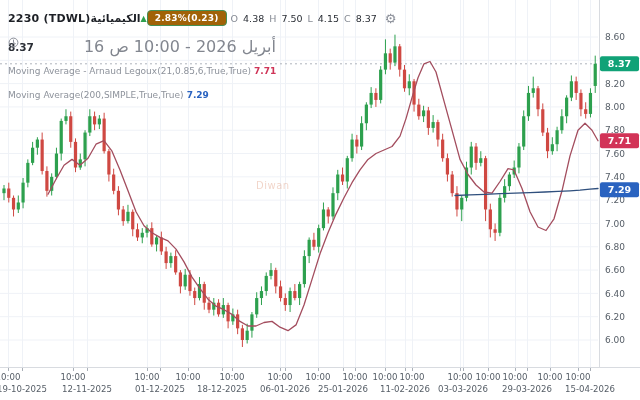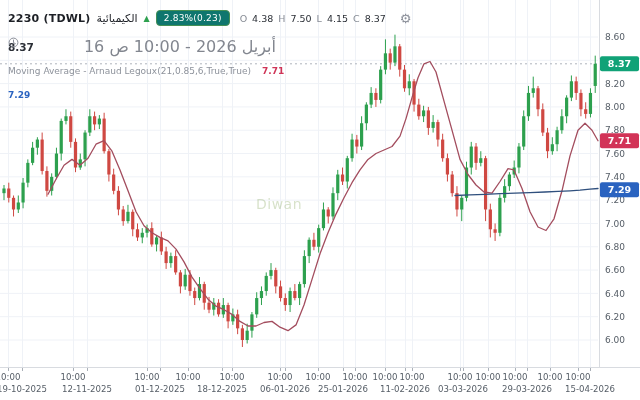--- a/index.html
+++ b/index.html
@@ -2,44 +2,44 @@
 <html><head>
 <meta charset="utf-8">
 <style>
   html,body{margin:0;padding:0;background:#e9e9e9;}
   .root{
     position:relative;width:640px;height:400px;overflow:hidden;background:#ffffff;
     font-family:"DejaVu Sans",sans-serif;color:#22262e;
   }
   .root svg{position:absolute;left:0;top:0;}
   .overlay{position:absolute;left:8px;display:flex;align-items:center;z-index:5;}
-  .row1{top:10px;gap:6px;font-size:11px;}
+  .row1{top:10px;font-size:11px;}
   .sym{font-weight:bold;color:#1d2026;letter-spacing:.2px;}
-  .arname{font-weight:normal;color:#1d2026;}
+  .arname{font-weight:bold;color:#1d2026;}
   .tri{color:#2da04e;font-size:8px;line-height:1;margin-top:1px;}
   .pill{
-    background:#0f766e;border:1px solid #459055;color:#ffffff;border-radius:4px;
-    font-size:9px;padding:1.5px 7px 2.5px;font-weight:normal;letter-spacing:.2px;
+    background:#a16207;border:1px solid #459055;color:#ffffff;border-radius:4px;
+    font-size:9px;padding:1.5px 7px 2.5px;font-weight:bold;letter-spacing:.2px;
   }
   .ohlc{display:flex;gap:5px;font-size:9.5px;margin-left:4px;}
   .ohlc .k{color:#868b94;}
   .ohlc .v{color:#2b2f36;}
   .gear{color:#8a8e98;font-size:13px;margin-left:8px;cursor:pointer;line-height:1;}
   .row2{top:37px;gap:6px;font-size:10.5px;}
   .last{font-weight:bold;color:#2b2f36;}
   .clock{display:inline-block;margin-top:1px;}
   .dt{color:#82868f;font-size:16px;margin-left:38px;}
-  .marow{height:16px;font-size:9px;color:#8d929b;gap:11px;cursor:pointer;}
+  .marow{height:16px;font-size:9px;color:#8d929b;gap:3px;cursor:pointer;}
   .ma1{top:63px;}
   .ma2{top:87px;}
   .maval{font-weight:bold;}
   .maval.red{color:#cf3457;}
   .maval.blue{color:#2a63c0;}
   .watermark{
-    position:absolute;left:256px;top:196px;font-size:14px;color:#4d7c0f;opacity:.22;
+    position:absolute;left:256px;top:180px;font-size:10px;color:#c2410c;opacity:.22;
     z-index:1;letter-spacing:.5px;
   }
 </style>
 </head>
 <body>
 
 <div class="root">
 
   <svg id="chart-svg" width="640" height="400" viewBox="0 0 640 400">
       <g>
@@ -454,16 +454,17 @@
     </span>
     <span class="dt">16 أبريل 2026 - 10:00 ص</span>
   </div>
 
   <div class="overlay marow ma1">
     <span>Moving Average - Arnaud Legoux(21,0.85,6,True,True)</span>
     <span class="maval red">7.71</span>
   </div>
 
   <div class="overlay marow ma2">
+    <span>Moving Average(200,SIMPLE,True,True)</span>
     <span class="maval blue">7.29</span>
   </div>
 
 </div>
 
 </body></html>

